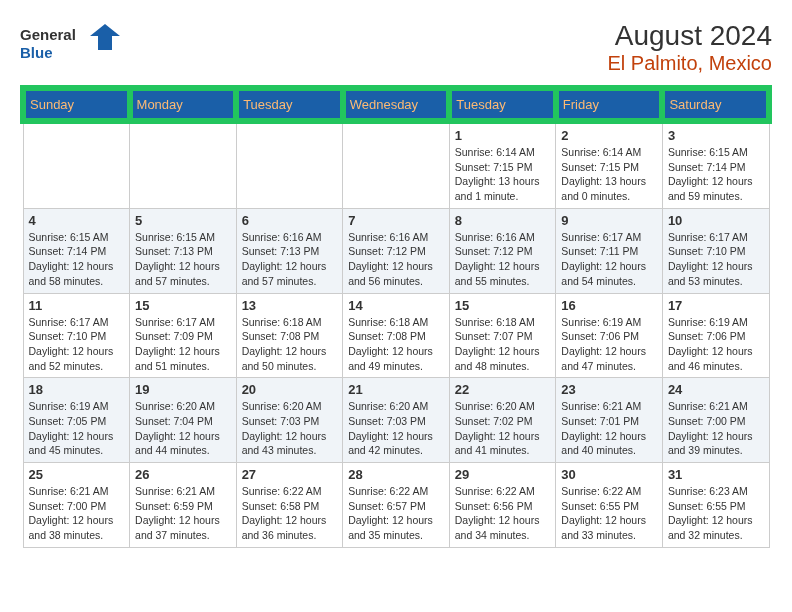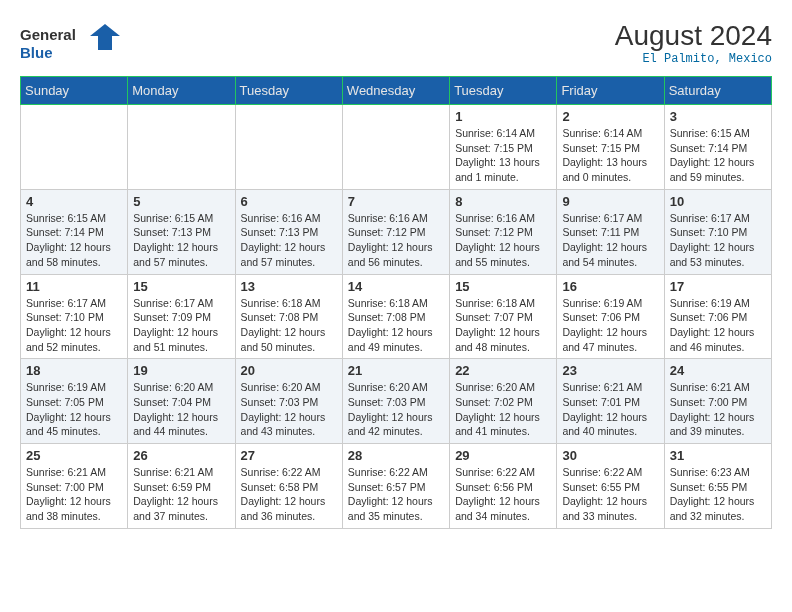--- a/index.html
+++ b/index.html
@@ -24,37 +24,36 @@
     }
     .title-block {
       text-align: right;
     }
     .month-year {
       font-size: 28px;
       font-weight: normal;
       color: #333;
     }
     .location {
-      font-size: 12px;
-      color: #0369a1;
-      font-family: Liberation Mono, monospace;
+      font-size: 20px;
+      color: #c2410c;
     }
     .calendar {
       width: 100%;
       border-collapse: collapse;
       font-size: 11px;
     }
     .calendar th {
       background: #1a5fa8;
-      color: #e5e5e5;
+      color: #fdba74;
       padding: 6px 4px;
       text-align: left;
       font-size: 13px;
       font-weight: normal;
-      border: 1px solid #22c55e;
+      border: 6px solid #22c55e;
     }
     .calendar td {
       border: 1px solid #ccc;
       vertical-align: top;
       padding: 4px 5px;
       width: calc(100% / 7);
       min-height: 80px;
       height: 80px;
     }
     .day-number {

